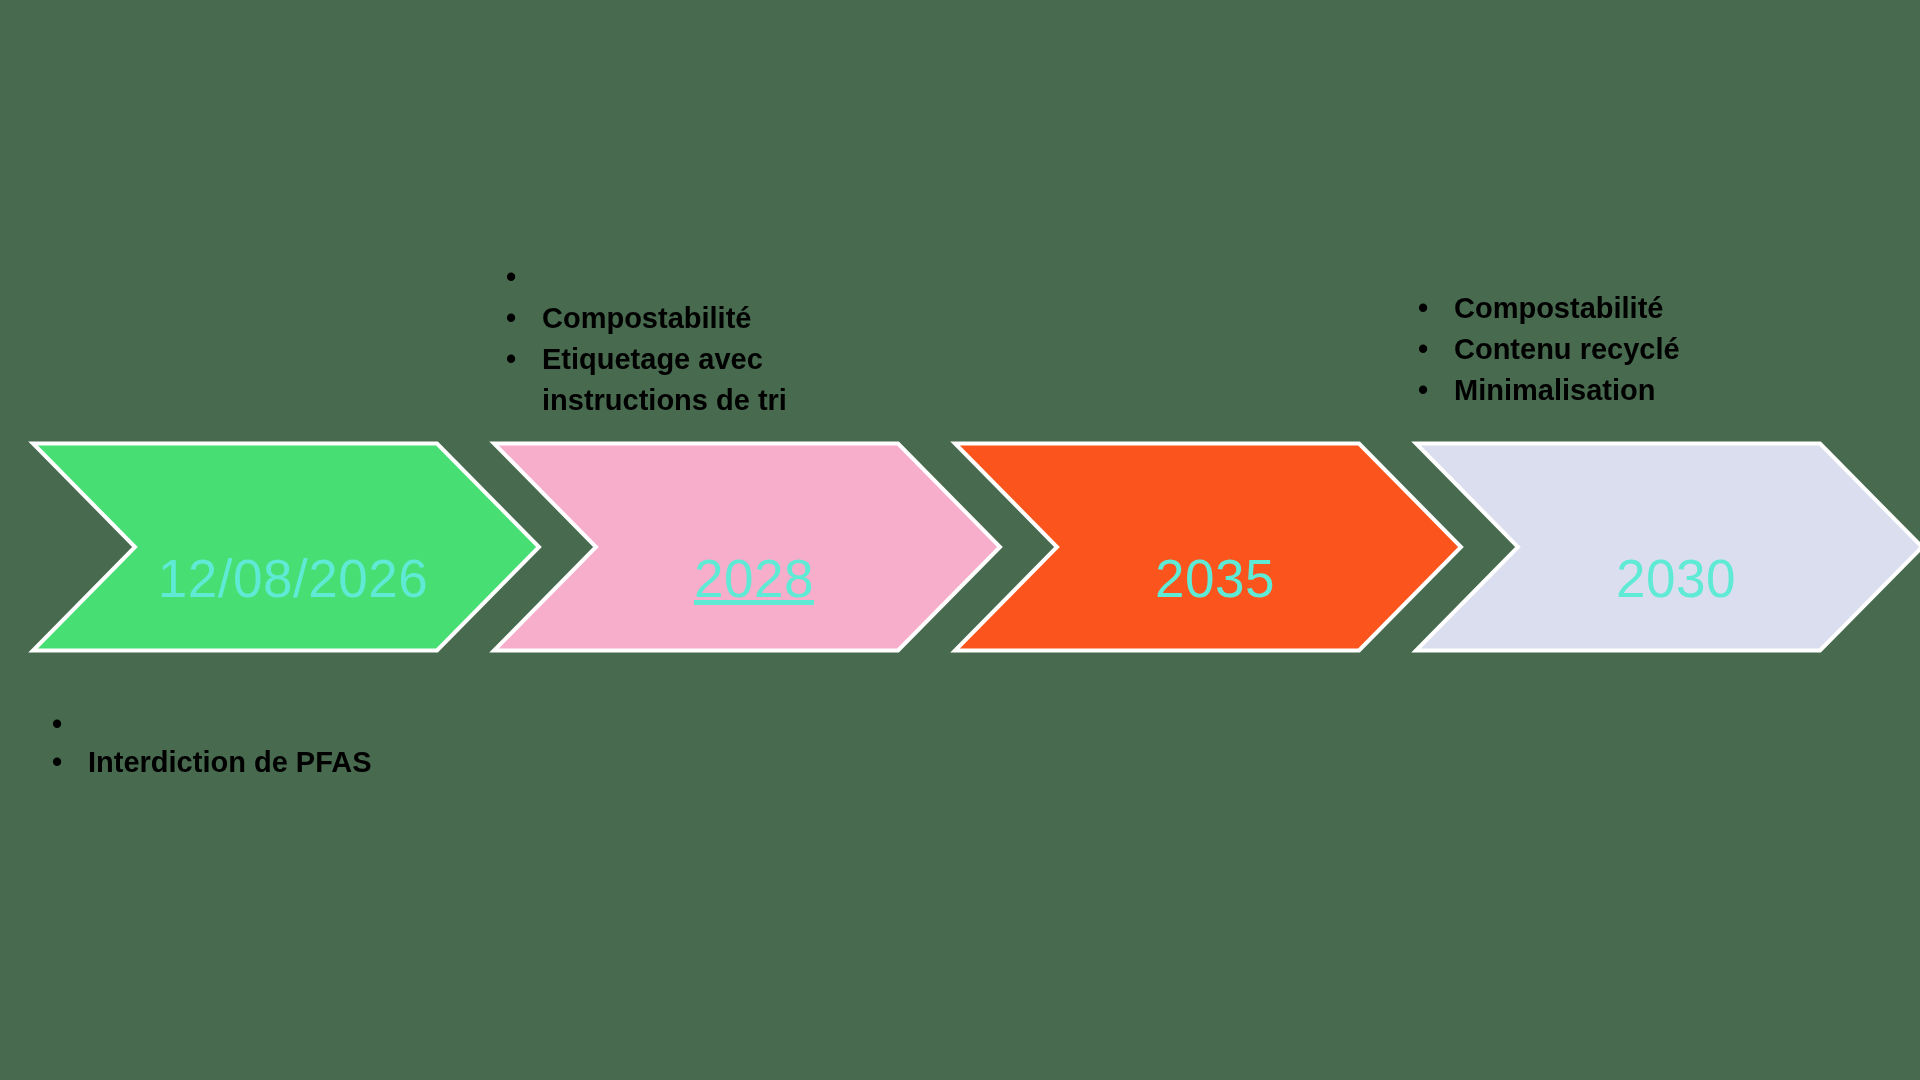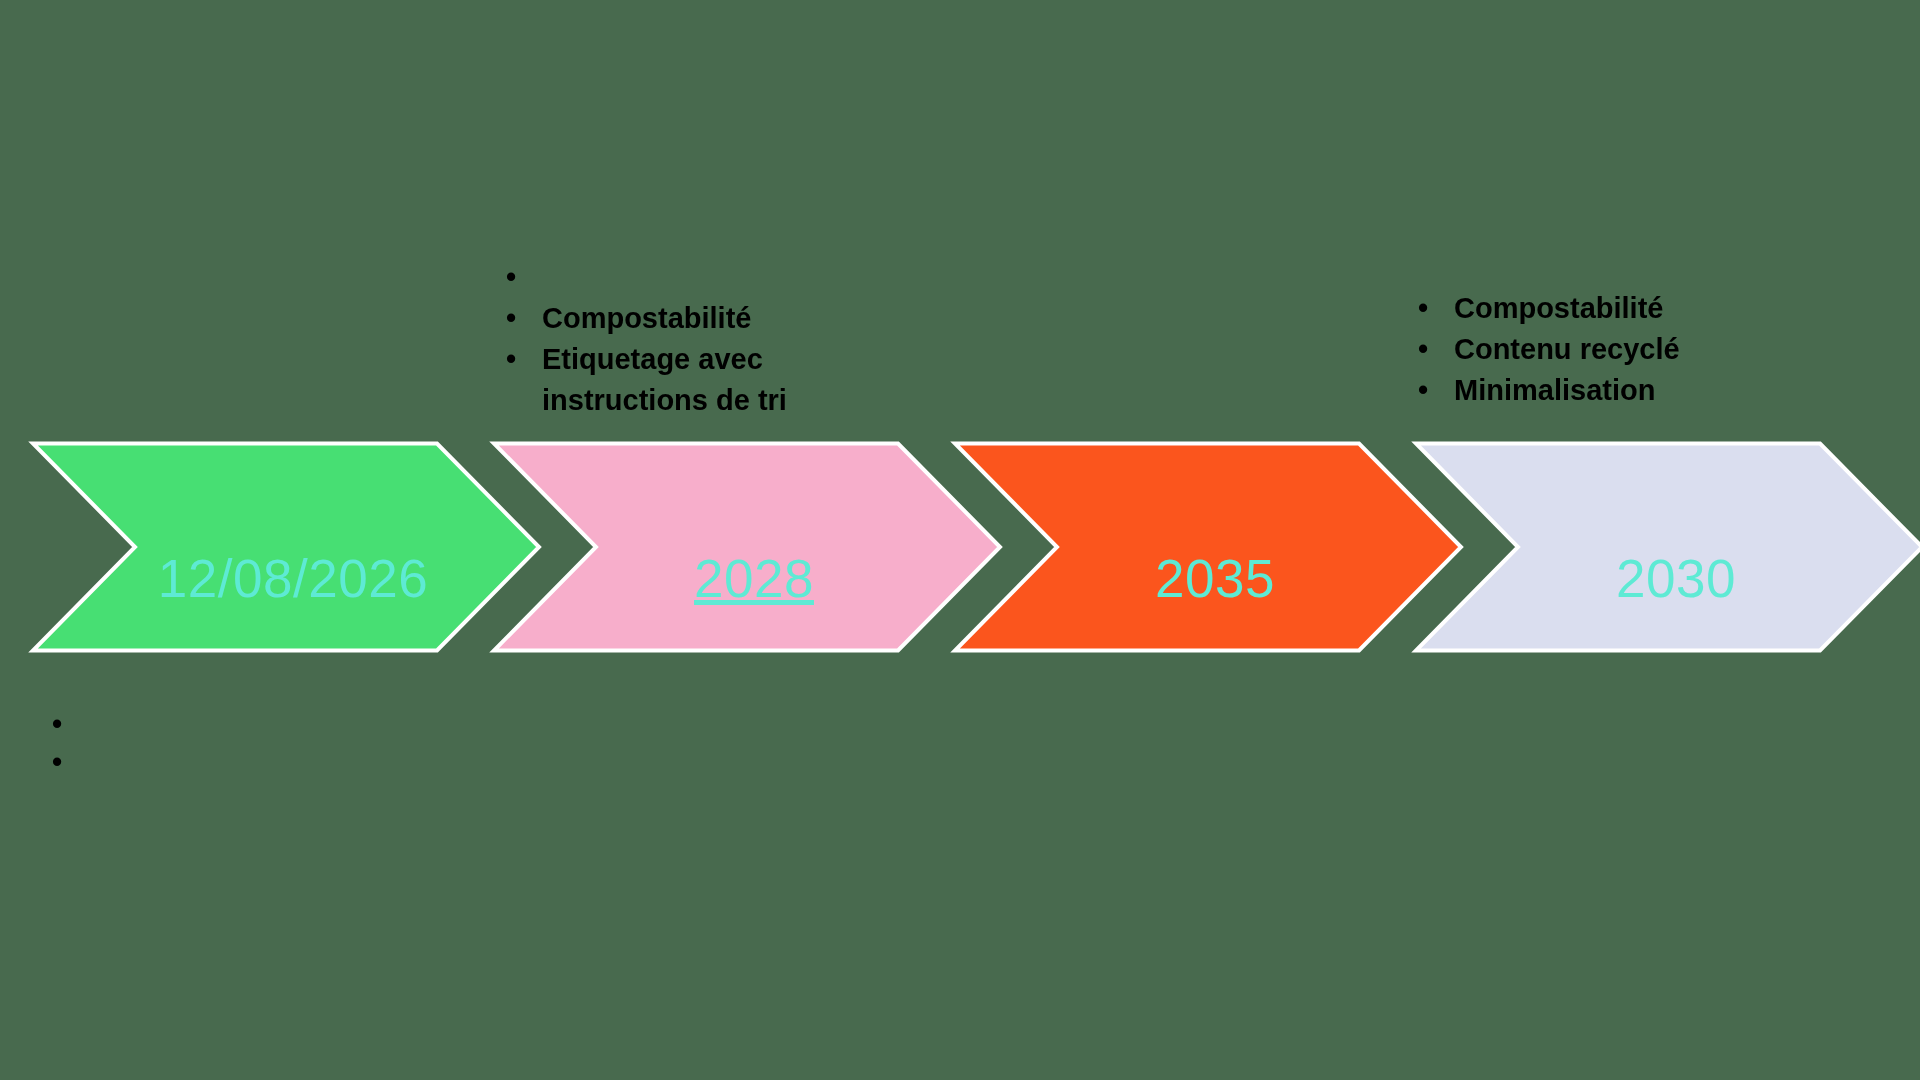--- a/index.html
+++ b/index.html
@@ -125,17 +125,18 @@
       <span class="note-text">Minimalisation</span>
     </div>
   </div>
 
   <div class="note-list list-below-2026">
     <div class="note-row">
       <span class="note-dot">•</span>
     </div>
     <div class="note-row">
       <span class="note-dot">•</span>
+      <span class="note-text">Interdiction de PFAS</span>
     </div>
   </div>
 
 
 </div>
 
 </body></html>

